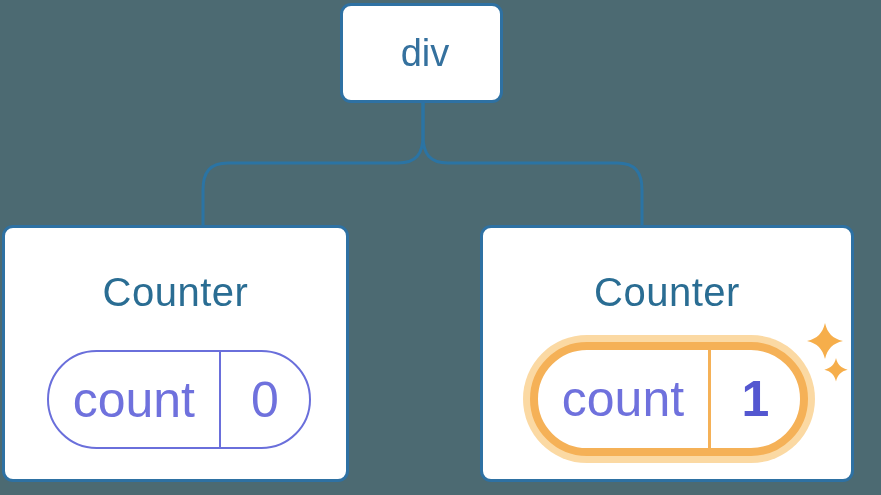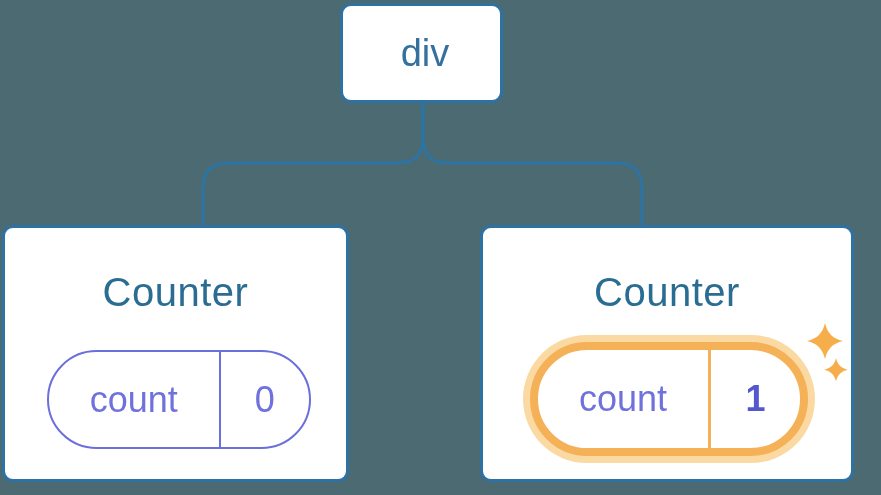--- a/index.html
+++ b/index.html
@@ -48,21 +48,21 @@
     left:42px;top:122px;width:264px;height:99px;
     border:2px solid var(--state-border,#6A6FDB);
   }
   .pill-highlight{
     left:47px;top:114px;width:278px;height:114px;
     border:8px solid var(--highlight-orange,#F5B157);
     box-shadow:0 0 0 7px var(--highlight-halo,#FBD9A3);
   }
   .cell{
     display:flex;align-items:center;justify-content:center;
-    font-size:36px;color:var(--state-text,#6F71DD);
+    font-size:50px;color:var(--state-text,#6F71DD);
   }
   .cell-key{width:66%;box-sizing:border-box;}
   .pill-plain  .cell-key{border-right:2px solid var(--state-border,#6A6FDB);}
   .pill-highlight .cell-key{border-right:3px solid var(--highlight-orange,#F5B157);}
   .cell-val{width:34%;}
   .cell-val-bold{font-weight:700;color:var(--state-value-bold,#5457D0);}
   .sparkles{position:absolute;left:316px;top:86px;}
 </style>
 </head>
 <body>

